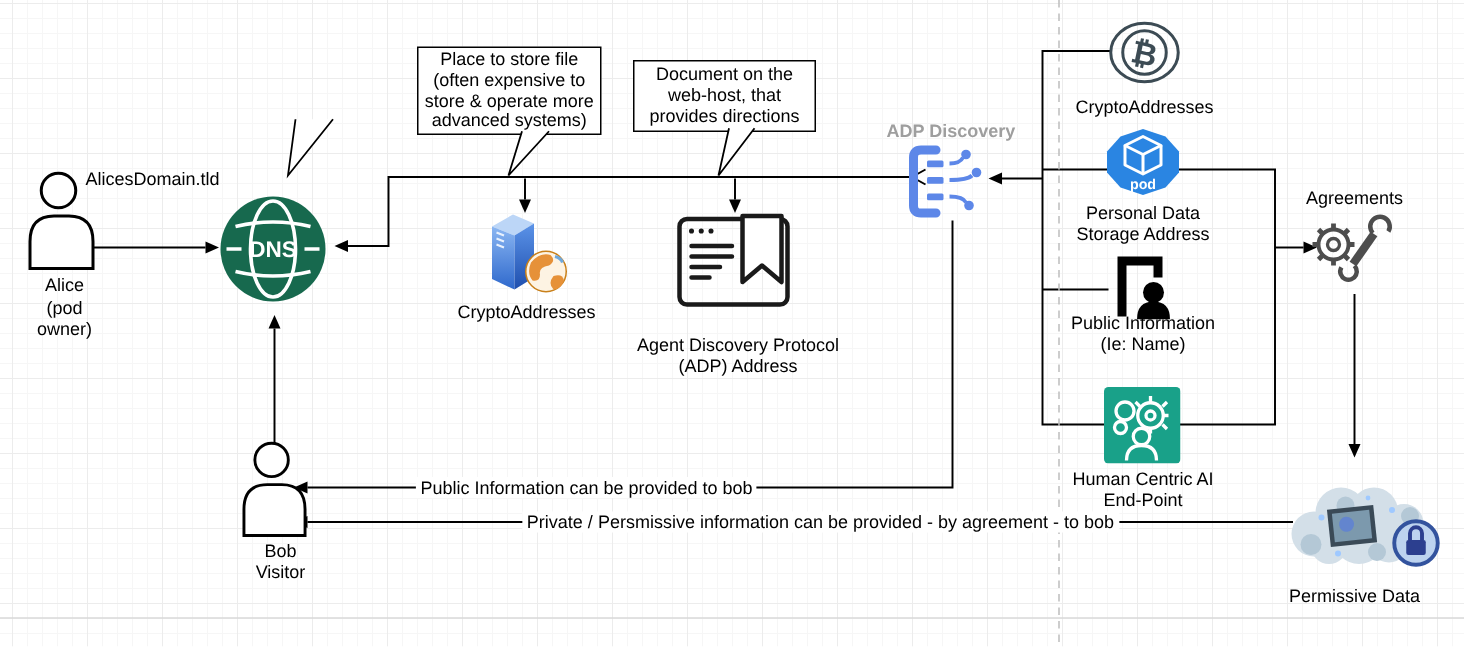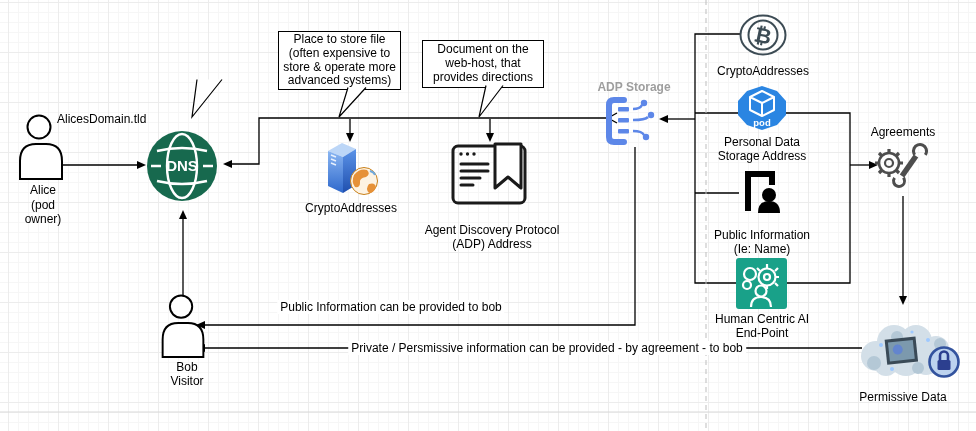--- a/index.html
+++ b/index.html
@@ -280,29 +280,29 @@
     </svg>
   </div>
 
   <div class="lbl lbl-left" style="left:57px;top:112px;">AlicesDomain.tld</div>
   <div class="lbl" style="left:8px;top:183px;width:70px;line-height:1.22;">Alice
 (pod
 owner)</div>
   <div class="lbl" style="left:291px;top:201px;width:120px;">CryptoAddresses</div>
   <div class="lbl" style="left:412px;top:223px;width:160px;">Agent Discovery Protocol
 (ADP) Address</div>
-  <div class="lbl tag" style="left:574px;top:80px;width:120px;">ADP Storage</div>
+  <div class="lbl tag" style="left:574px;top:80px;width:120px;">ADP Discovery</div>
   <div class="lbl" style="left:703px;top:64px;width:120px;">CryptoAddresses</div>
   <div class="lbl" style="left:692px;top:135px;width:140px;">Personal Data
 Storage Address</div>
-  <div class="lbl" style="left:692px;top:228px;width:140px;">Public Information
+  <div class="lbl" style="left:692px;top:208px;width:140px;">Public Information
 (Ie: Name)</div>
   <div class="lbl" style="left:692px;top:312px;width:140px;">Human Centric AI
 End-Point</div>
   <div class="lbl" style="left:843px;top:125px;width:120px;">Agreements</div>
   <div class="lbl" style="left:843px;top:390px;width:120px;">Permissive Data</div>
   <div class="lbl" style="left:147px;top:360px;width:80px;">Bob
 Visitor</div>
 
-  <div class="edge-lbl" style="left:391px;top:300px;z-index:5;">Public Information can be provided to bob</div>
+  <div class="edge-lbl" style="left:391px;top:318px;z-index:5;">Public Information can be provided to bob</div>
   <div class="edge-lbl" style="left:547px;top:341px;z-index:5;">Private / Persmissive information can be provided - by agreement - to bob</div>
 
 </div>
 
 </body></html>

